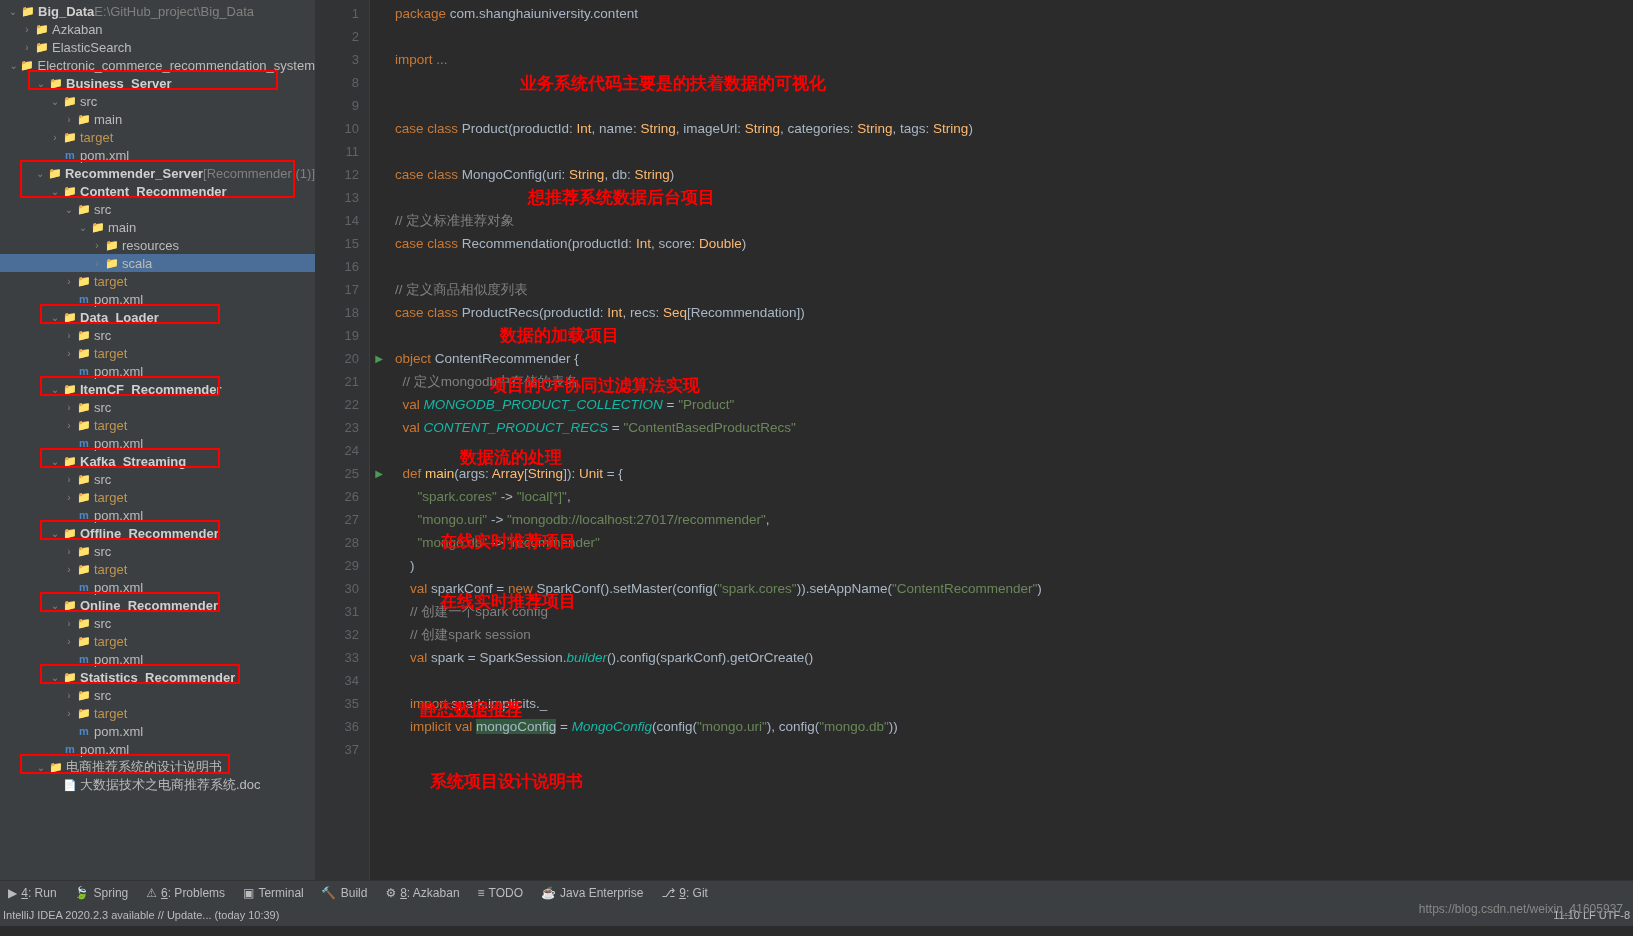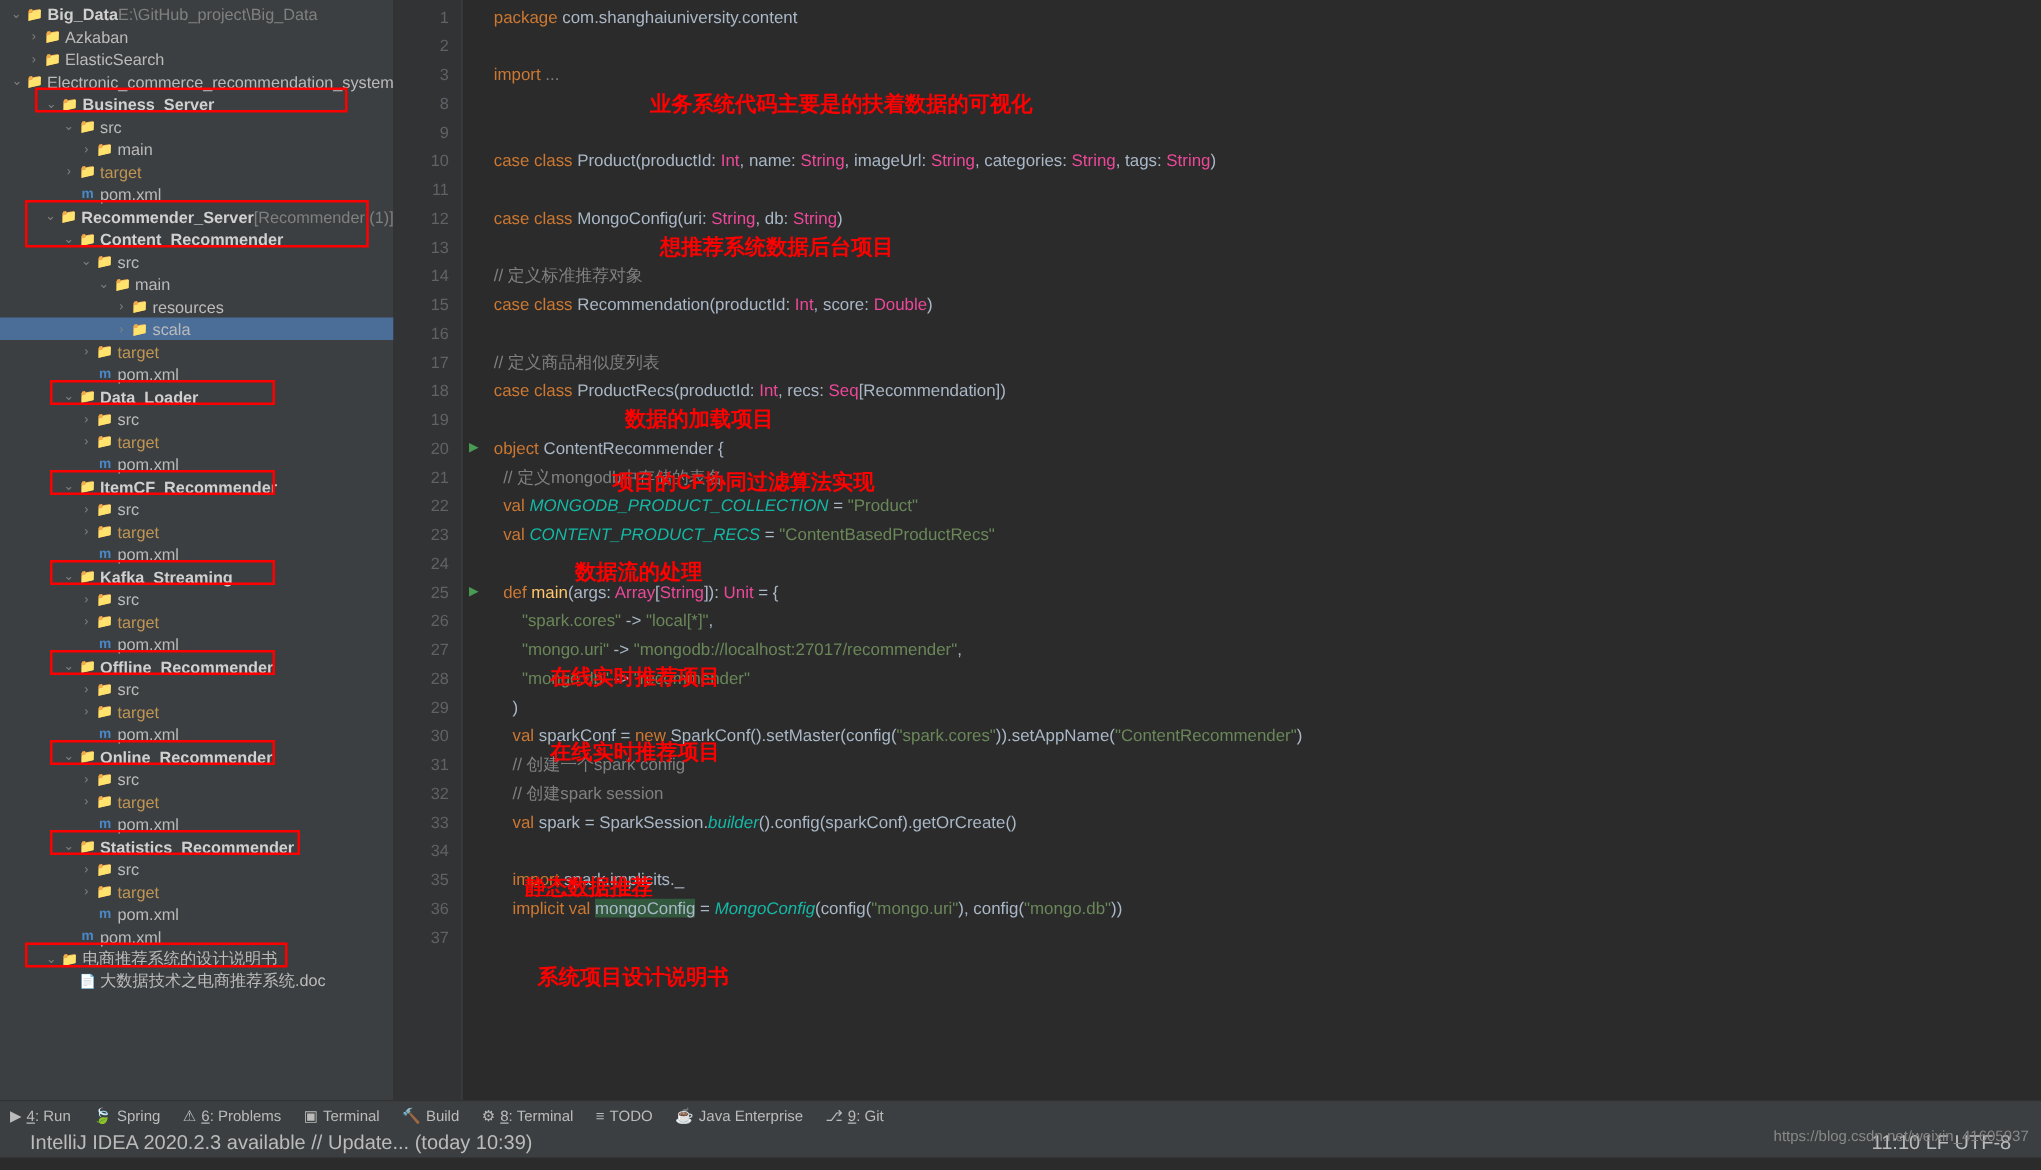--- a/index.html
+++ b/index.html
@@ -22,30 +22,30 @@
 .box{position:absolute;border:2px solid #ff0000;pointer-events:none;z-index:10}
 .editor{flex:1;display:flex;background:#2b2b2b;position:relative}
 .gutter{width:55px;background:#313335;border-right:1px solid #3c3f41;padding-top:2px}
 .gnum{height:23px;line-height:23px;text-align:right;padding-right:10px;color:#606366;position:relative}
 .gnum .play{position:absolute;right:-14px;color:#499c54;font-size:10px}
 .code{flex:1;padding:2px 0 0 25px;font-family:'JetBrains Mono',Consolas,monospace;font-size:13.5px;position:relative}
 .cline{height:23px;line-height:23px;white-space:pre}
 .kw{color:#cc7832}
 .str{color:#6a8759}
 .cmt{color:#808080}
-.typ{color:#ec4899}
+.typ{color:#fdba74}
 .fn{color:#ffc66d}
 .const{color:#14b8a6;font-style:italic}
 .hl{background:#32593d}
 .annotation{position:absolute;color:#ff0000;font-size:17px;font-weight:bold;pointer-events:none;z-index:20;font-family:'Microsoft YaHei',sans-serif}
 .bottom-bar{height:24px;background:#3c3f41;border-top:1px solid #323232;display:flex;align-items:center;padding:0 8px;font-size:12px;color:#bbbbbb}
 .bb-item{margin-right:18px;display:flex;align-items:center;cursor:pointer}
 .bb-item .n{text-decoration:underline}
 .bb-ic{margin-right:4px;font-size:12px}
-.status-bar{height:22px;background:#3c3f41;display:flex;align-items:center;padding:0 24px;font-size:16px;color:#bbbbbb;justify-content:space-between}
+.status-bar{height:22px;background:#3c3f41;display:flex;align-items:center;padding:0 3px;font-size:11px;color:#bbbbbb;justify-content:space-between}
 .watermark{position:absolute;bottom:20px;right:10px;color:#888;font-size:12px;z-index:30}
 svg.arrow-svg{position:absolute;pointer-events:none;z-index:15}
 </style>
 </head>
 <body>
 
 <div class="main">
   <div class="sidebar">
     <div class="tree" id="tree">
         <div class="tree-item">
@@ -408,21 +408,21 @@
       <span class="bb-ic">▣</span>
       <span>Terminal</span>
     </div>
     <div class="bb-item">
       <span class="bb-ic">🔨</span>
       <span>Build</span>
     </div>
     <div class="bb-item">
       <span class="bb-ic">⚙</span>
       <span class="n">8</span>
-      <span>: Terminal</span>
+      <span>: Azkaban</span>
     </div>
     <div class="bb-item">
       <span class="bb-ic">≡</span>
       <span>TODO</span>
     </div>
     <div class="bb-item">
       <span class="bb-ic">☕</span>
       <span>Java Enterprise</span>
     </div>
     <div class="bb-item">

